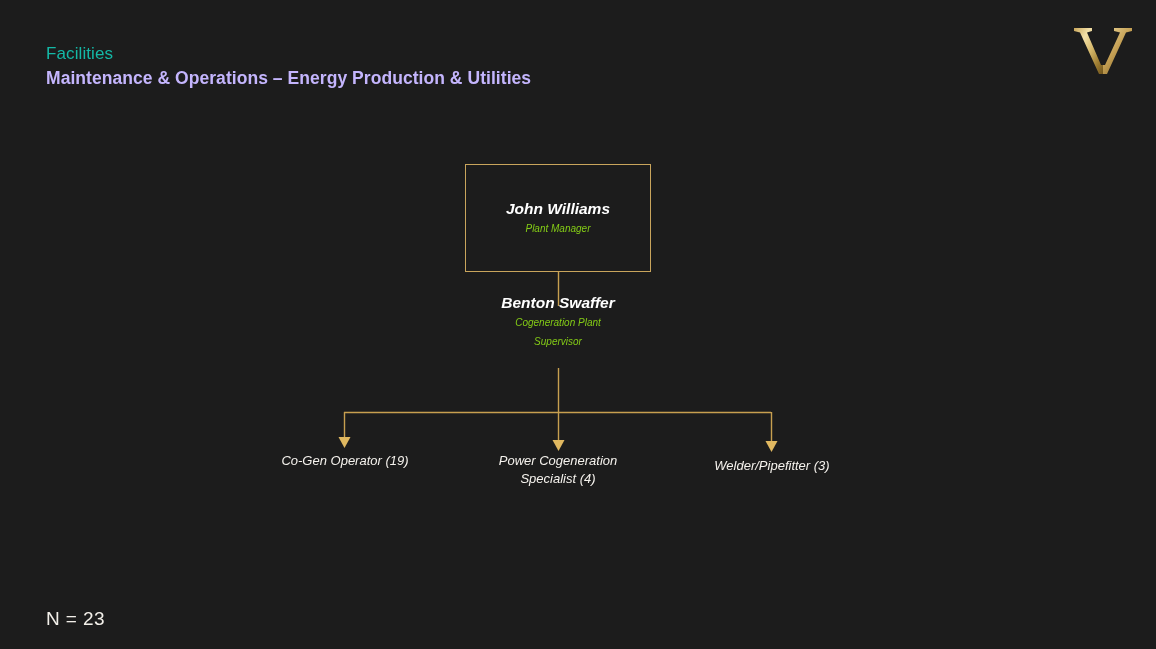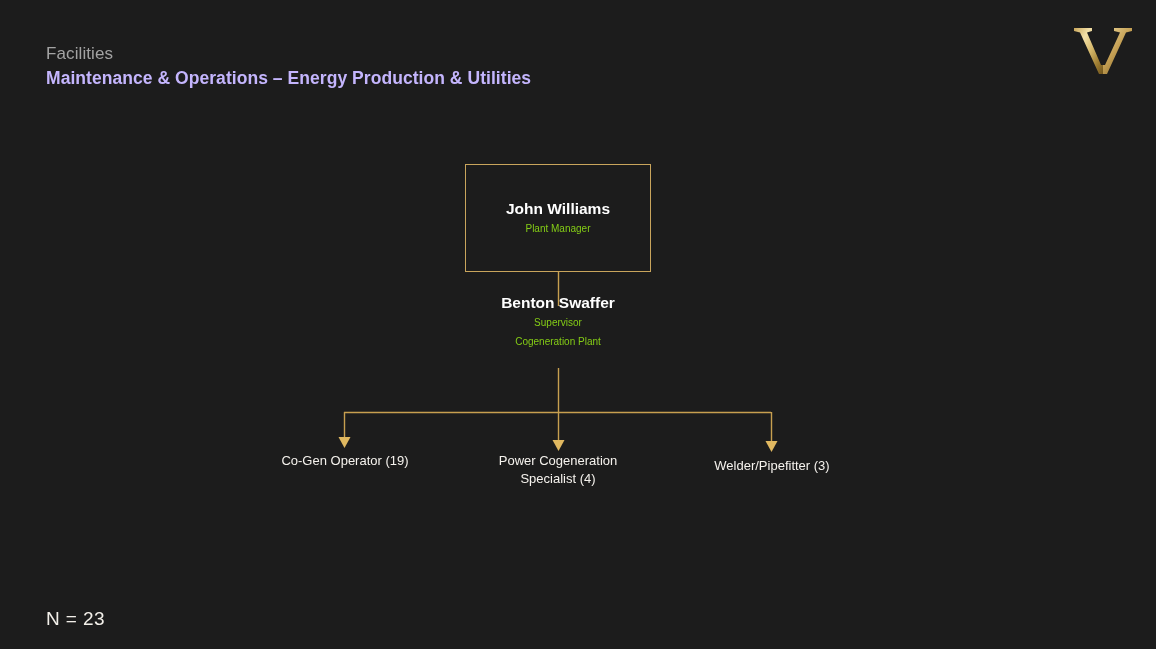--- a/index.html
+++ b/index.html
@@ -20,21 +20,21 @@
 
   
   #header {
     position: absolute;
     left: 46px;
     top: 42px;
   }
   #dept-label {
     font-size: 17px;
     font-weight: 400;
-    color: #a3a3a3;
+    color: #14b8a6;
     line-height: 23px;
     letter-spacing: 0.1px;
   }
   #title-label {
     font-size: 17.5px;
     font-weight: bold;
     color: #c4b5fd;
     line-height: 25px;
     letter-spacing: 0.05px;
     margin-top: 1px;
@@ -50,20 +50,21 @@
   }
   #logo svg { display: block; }
 
   
   #chart {
     position: absolute;
     left: 0;
     top: 0;
     width: 1156px;
     height: 632px;
+    font-style: italic;
   }
   #connectors {
     position: absolute;
     left: 0;
     top: 0;
     width: 1156px;
     height: 649px;
     pointer-events: none;
   }
 
@@ -178,22 +179,22 @@
     <polygon points="765.5,441 777.5,441 771.5,452" fill="#e0b860"></polygon>
   </svg>
 
   <div id="node-root" class="node">
     <div class="node-name">John Williams</div>
     <div class="node-title">Plant Manager</div>
   </div>
 
   <div id="node-supervisor" class="node">
     <div class="node-name">Benton Swaffer</div>
+    <div class="node-title">Cogeneration Plant</div>
     <div class="node-title">Supervisor</div>
-    <div class="node-title">Cogeneration Plant</div>
   </div>
 
   <div id="leaf-0" class="leaf-label">
     <div>Co-Gen Operator (19)</div>
   </div>
 
   <div id="leaf-1" class="leaf-label">
     <div>Power Cogeneration</div>
     <div>Specialist (4)</div>
   </div>

